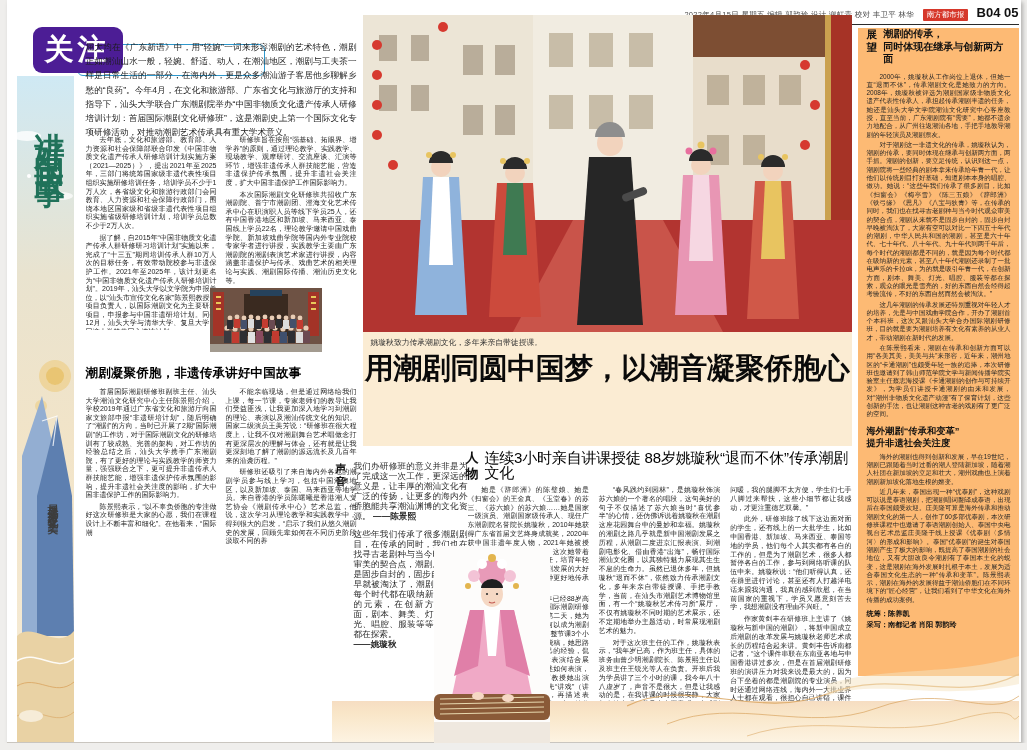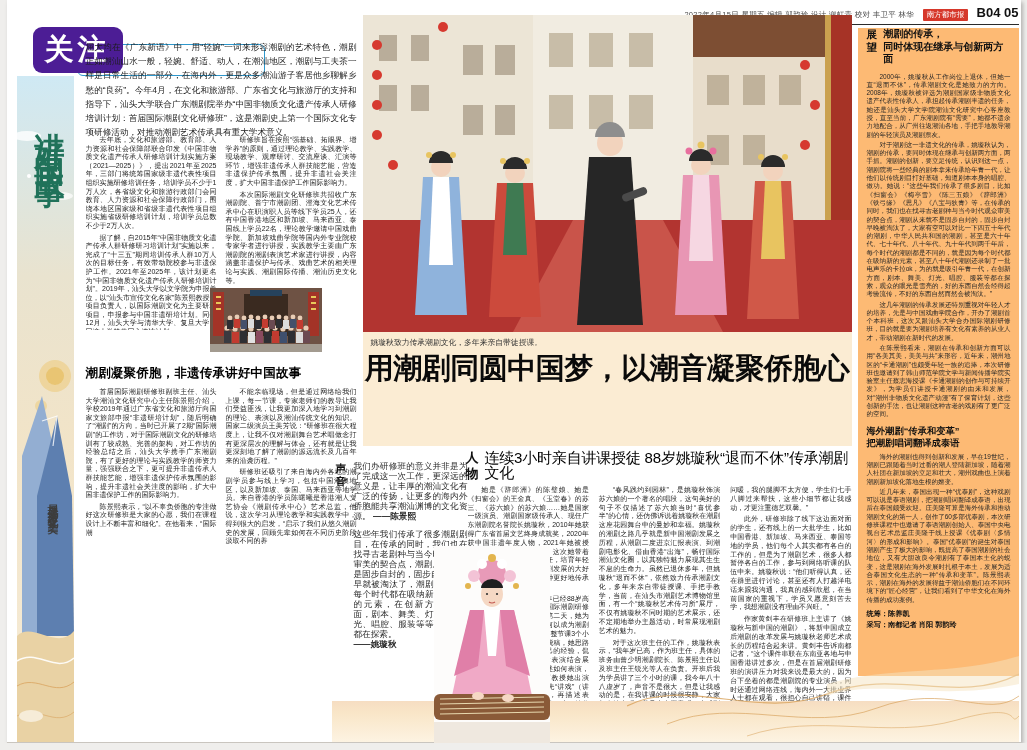--- a/index.html
+++ b/index.html
@@ -387,21 +387,21 @@
       </div>
     </div>
     <div class="obody">
       <p>2000年，姚璇秋从工作岗位上退休，但她一直“退而不休”，传承潮剧文化是她致力的方向。2008年，姚璇秋被评选为潮剧国家级非物质文化遗产代表性传承人，承担起传承潮剧丰遗的任务，她还是汕头大学文学院潮汕文化研究中心客座教授，直至当前，广东潮剧院有“需要”，她都不遗余力地配合，从广州往返潮汕各地，手把手地教导潮剧的年轻演员及潮剧票友。</p>
       <p>对于潮剧这一非遗文化的传承，姚璇秋认为，潮剧的传承，要同时体现在继承与创新两方面，两手抓。潮剧的创新，要立足传统，认识到这一点，潮剧院将一些经典的剧本拿来传承给年青一代，让他们以传统剧目打好基础，知道剧本本身的唱腔、做功。她说：“这些年我们传承了很多剧目，比如《扫窗会》《梅亭雪》《陈三五娘》《辞郎洲》《铁弓缘》《思凡》《八宝与狄青》等，在传承的同时，我们也在找寻古老剧种与当今时代观众审美的契合点，潮剧从来就不是固步自封的，固步自封早晚被淘汰了，大家有空可以对比一下四五十年代的潮剧，中华人民共和国的潮剧，甚至是六十年代、七十年代、八十年代、九十年代到两千年后，每个时代的潮剧都是不同的，就是因为每个时代都在吸纳新的元素，甚至八十年代潮剧还录制了一批电声乐的卡拉ok，为的就是吸引年青一代，在创新方面，剧本、舞美、灯光、唱腔、服装等都在探索，观众的眼光是雪亮的，好的东西自然会经得起考验流传，不好的东西自然而然会被淘汰。”</p>
       <p>这几年潮剧的传承发展还特别重视对年轻人才的培养，先是与中国戏曲学院合作，开办了潮剧首个本科班，这次又跟汕头大学合办国际潮剧研修班，目的就是要为潮剧培养有文化有素养的从业人才，带动潮剧在新时代的发展。</p>
       <p>在陈景熙看来，潮剧在传承和创新方面可以用“各美其美，美美与共”来形容，近年来，潮州地区的“卡通潮剧”也颇受年轻一族的追捧，本次研修班也邀请到了韩山师范学院文学与新闻传播学院实验室主任蔡志海授课《卡通潮剧的创作与可持续开发》，为学员们讲授卡通潮剧的由来和发展，对“潮州非物质文化遗产动漫”有了保育计划，这些创新的手法，也让潮剧这种古老的戏剧有了更广泛的空间。</p>
     </div>
     <div class="osub">
       <div>海外潮剧“传承和变革”</div>
-      <div>把潮剧唱词翻译成泰语</div>
+      <div>提升非遗社会关注度</div>
     </div>
     <div class="obody">
       <p>海外的潮剧也得到创新和发展，早在19世纪，潮剧已跟随着当时过番的潮人登陆新加坡，随着潮人社团在新加坡的立足和壮大，潮州戏曲也上演着潮剧新加坡化落地生根的嬗变。</p>
       <p>近几年来，泰国出现一种“优泰剧”，这种戏剧可以说是泰语潮剧，把潮剧唱词翻译成泰语，出现后在泰国颇受欢迎。庄美隆可算是海外传承和推动潮剧文化的第一人，创作了60多部优泰剧，本次研修班课程中也邀请了泰语潮剧创始人、泰国中央电视台艺术总监庄美隆于线上授课《优泰剧〈多情河〉的形成和影响》。泰国“优泰剧”的诞生对泰国潮剧产生了极大的影响，既提高了泰国潮剧的社会地位，又有大胆改良令潮剧有了泰国本土化的蜕变，这是潮剧在海外发展时扎根于本土，发展为适合泰国文化生态的一种“传承和变革”。陈景熙表示，潮剧在海外的发展得益于潮汕侨胞们在不同环境下的“匠心经营”，让我们看到了中华文化在海外传播的成功案例。</p>
     </div>
     <div class="credits">
       <div>统筹：陈养凯</div>
       <div>采写：南都记者 肖阳 郭韵玲</div>
     </div>
   </div>

